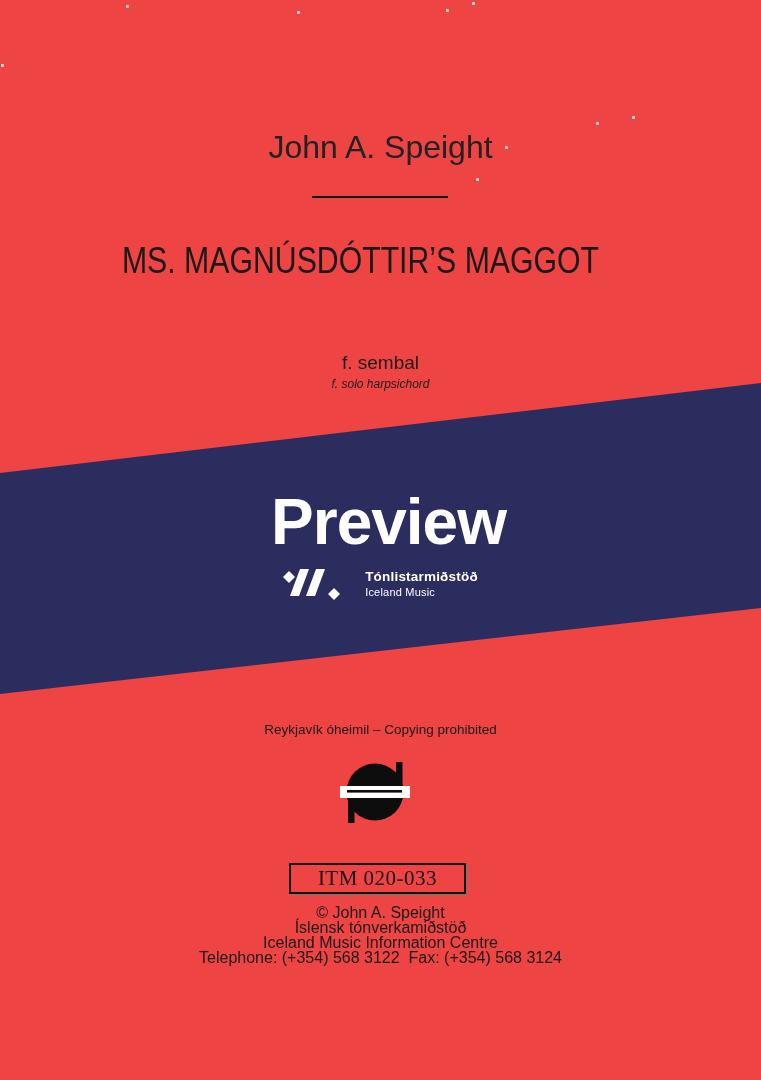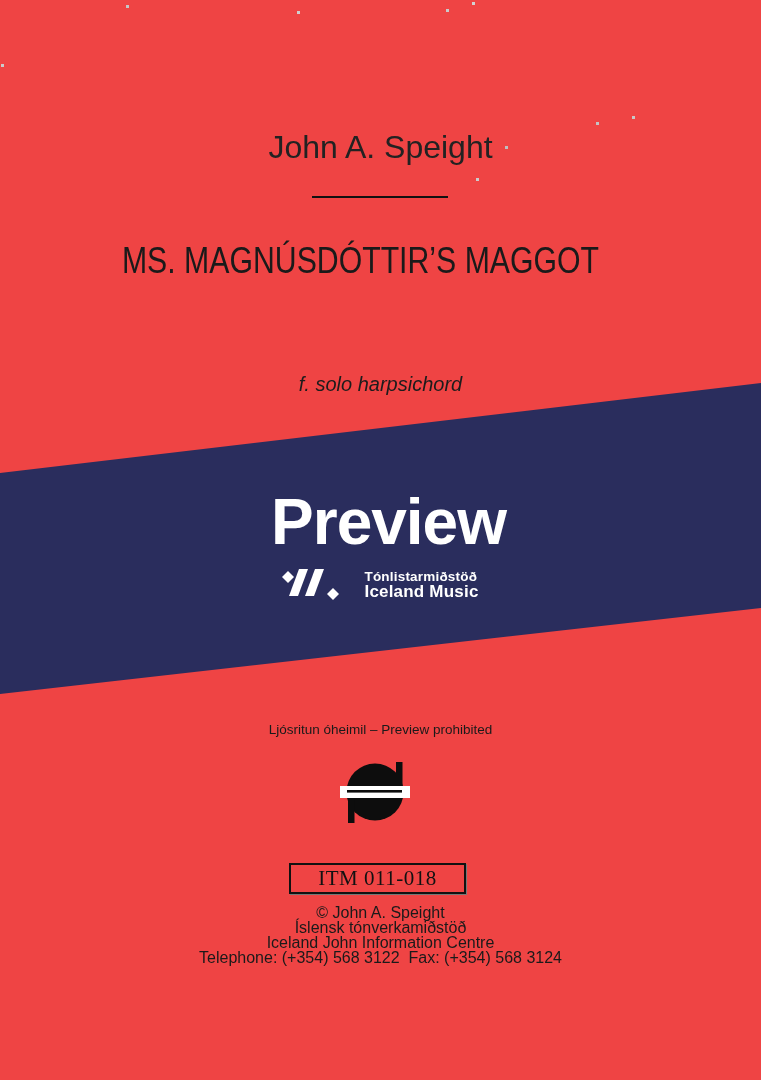--- a/index.html
+++ b/index.html
@@ -15,42 +15,42 @@
 
   .composer{top:131px;font-size:32px;line-height:32px;color:#222;}
   .rule{position:absolute;top:196px;left:312px;width:136px;height:0;border-top:2px solid #111;}
   .title{
     top:243px;font-size:36px;line-height:36px;color:#1a1a1a;
     white-space:nowrap;
     transform:translateX(-20px) scaleX(0.84);
     transform-origin:50% 50%;
   }
   .sub1{top:353px;font-size:19px;line-height:19px;}
-  .sub2{top:375px;font-size:20px;line-height:19px;font-style:italic;}
+  .sub2{top:375px;font-size:12px;line-height:19px;font-style:italic;}
 
   
   .band{
     position:absolute;inset:0;
     background:#2a2d5d;
     clip-path:polygon(0 473px, 761px 383px, 761px 608px, 0 694px);
   }
   .preview-word{
     position:absolute;top:490px;left:8px;width:100%;text-align:center;
     font-size:64px;line-height:64px;font-weight:bold;letter-spacing:-1px;
     color:#ffffff;
   }
   .band-logo{
     position:absolute;top:569px;left:0;width:100%;
     display:flex;justify-content:center;align-items:center;gap:24px;
     color:#ffffff;
   }
   .band-logo svg{display:block;}
   .band-logo-text{text-align:left;}
   .band-logo-name{font-size:13.5px;line-height:14.5px;font-weight:700;letter-spacing:0.2px;}
-  .band-logo-sub{font-size:17px;line-height:14.5px;font-weight:700;letter-spacing:0.2px;}
+  .band-logo-sub{font-size:11px;line-height:14.5px;font-weight:400;letter-spacing:0.2px;}
 
   .notice{top:723px;font-size:13.5px;line-height:14px;color:#1a1a1a;}
 
   .itm-mark{position:absolute;top:760px;left:340px;width:70px;height:64px;}
 
   .catalog-box{
     position:absolute;top:863px;left:289px;width:177px;height:31px;
     border:2px solid #111;box-sizing:border-box;
     display:flex;align-items:center;justify-content:center;
     font-family:"Liberation Serif", serif;
@@ -82,53 +82,54 @@
 <div class="page">
 
   <div class="speckles"></div>
 
   <div class="centered composer">John A. Speight</div>
 
   <div class="rule"></div>
 
   <div class="centered title">MS. MAGNÚSDÓTTIR’S MAGGOT</div>
 
+  <div class="centered sub1">f. sembal</div>
   <div class="centered sub2">f. solo harpsichord</div>
 
   <div class="band"></div>
 
   <div class="preview-word">Preview</div>
 
   <div class="band-logo">
     <svg width="58" height="31" viewBox="0 0 58 31">
       <polygon points="6,2 12,8 6,14 0,8" fill="#ffffff"></polygon>
       <polygon points="17,0 26,0 16,27 7,27" fill="#ffffff"></polygon>
       <polygon points="33,0 42,0 32,27 23,27" fill="#ffffff"></polygon>
       <polygon points="51,19 57,25 51,31 45,25" fill="#ffffff"></polygon>
     </svg>
     <div class="band-logo-text">
       <div class="band-logo-name">Tónlistarmiðstöð</div>
       <div class="band-logo-sub">Iceland Music</div>
     </div>
   </div>
 
-  <div class="centered notice">Ljósritun óheimil – Preview prohibited</div>
+  <div class="centered notice">Reykjavík óheimil – Copying prohibited</div>
 
   <svg class="itm-mark" viewBox="0 0 70 64">
     <circle cx="35" cy="32" r="28.5" fill="#0d0d0d"></circle>
     <rect x="0" y="26" width="70" height="12" fill="#ffffff"></rect>
     <rect x="7" y="30" width="55" height="2.6" fill="#0d0d0d"></rect>
     <rect x="56" y="2" width="6.5" height="24" fill="#0d0d0d"></rect>
     <rect x="8" y="38" width="6.5" height="25" fill="#0d0d0d"></rect>
   </svg>
 
   <div class="catalog-box">
-    <span>ITM 011-018</span>
+    <span>ITM 020-033</span>
   </div>
 
   <div class="centered footer">
     <div>© John A. Speight</div>
     <div>Íslensk tónverkamiðstöð</div>
-    <div>Iceland John Information Centre</div>
+    <div>Iceland Music Information Centre</div>
     <div>Telephone: (+354) 568 3122  Fax: (+354) 568 3124</div>
   </div>
 
 </div>
 
 </body></html>

